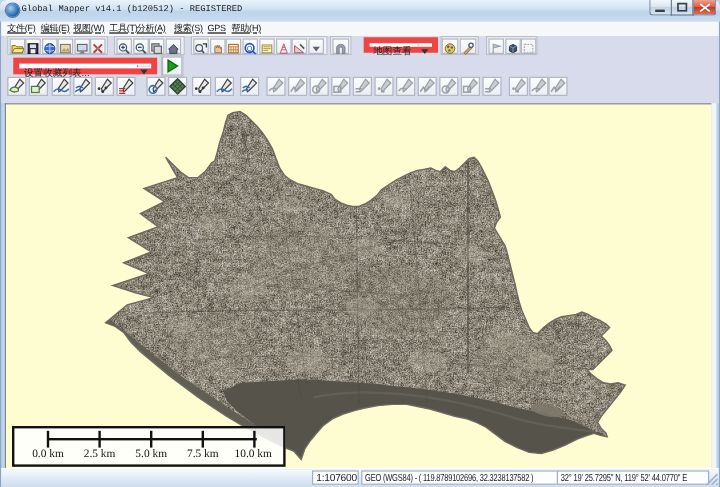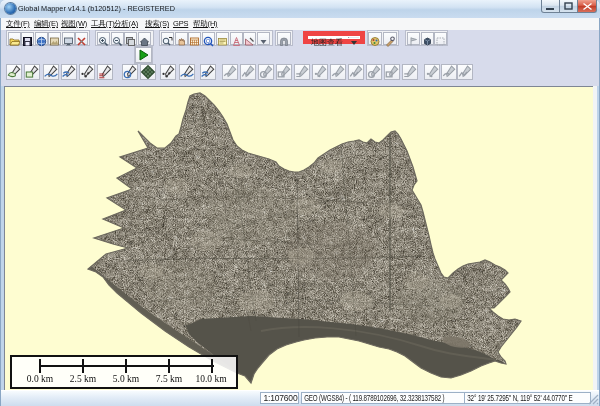--- a/index.html
+++ b/index.html
@@ -2,21 +2,21 @@
 <html><head><meta charset="utf-8"><style>
 html,body{margin:0;padding:0;}
 body{width:600px;height:406px;overflow:hidden;font-family:"Liberation Sans",sans-serif;position:relative;background:#bfd4ea;}
 .abs{position:absolute;}
 
 #win{position:absolute;inset:0;border-radius:5px 5px 0 0;background:#bfd4ea;box-shadow:inset 0 0 0 1px #8aa6c4;}
 #titlebar{position:absolute;left:0;top:0;right:0;height:18px;border-radius:5px 5px 0 0;
  background:linear-gradient(#eaf3fb 0%,#d3e3f3 40%,#bed4ea 55%,#cadcf0 100%);}
 #title-ico{position:absolute;left:5px;top:3px;width:11px;height:11px;border-radius:50%;
  background:radial-gradient(circle at 35% 35%,#9fd2f5,#2e6eb5 60%,#1a4a86);box-shadow:0 0 0 1px #58799c;}
-#title-txt{position:absolute;left:18px;top:4px;font-size:7.3px;color:#15191d;letter-spacing:0;}
+#title-txt{position:absolute;left:18px;top:4px;font-size:7.3px;color:#15191d;letter-spacing:0;font-family:Liberation Mono, monospace;}
 .wbtn{position:absolute;top:0px;height:13px;border:1px solid #6f8296;border-top:none;box-sizing:border-box;}
 #b-min{left:541px;width:19px;border-radius:0 0 0 3px;background:linear-gradient(#f4f8fb,#dbe6f0 45%,#c2d2e2 50%,#d6e3ef);}
 #b-max{left:559px;width:19px;background:linear-gradient(#f4f8fb,#dbe6f0 45%,#c2d2e2 50%,#d6e3ef);}
 #b-cls{left:577px;width:20px;border-radius:0 0 3px 0;background:linear-gradient(#f0a08e,#d9604b 45%,#c03a25 50%,#d9705c);}
 
 #menubar{position:absolute;left:1px;top:18px;width:598px;height:12px;background:#f6f7f8;font-size:7.5px;letter-spacing:-0.2px;color:#111;}
 #menubar span{position:absolute;top:1px;text-decoration:underline;}
 
 #dock{position:absolute;left:1px;top:30px;width:598px;height:56px;background:#d7dbeb;}
 .grp{position:absolute;background:#f1f2f5;border:1px solid #b9bdcc;box-sizing:border-box;}
@@ -162,20 +162,24 @@
 <div class="tbtn" style="left:406.0px;top:2px;width:13px;height:13px"><svg width="11" height="11" viewBox="0 0 11 11">
         <path d="M3,1.5 L3,9.5 M3,2 L8.5,3.5 L3,5" stroke="#9aa0a8" stroke-width="1" fill="#c3c8ce"></path>
       </svg></div>
 <div class="tbtn" style="left:419.5px;top:2px;width:13px;height:13px"><svg width="11" height="11" viewBox="0 0 11 11">
         <path d="M2.5,3.5 L5.5,2 L8.5,3.5 L8.5,7.5 L5.5,9 L2.5,7.5 Z" fill="#3d4f66" stroke="#1e2c3e" stroke-width="0.7"></path>
         <path d="M2.5,3.5 L5.5,5 L8.5,3.5 M5.5,5 L5.5,9" stroke="#9fb2c8" stroke-width="0.6" fill="none"></path>
       </svg></div>
 <div class="tbtn" style="left:433.0px;top:2px;width:13px;height:13px"><svg width="11" height="11" viewBox="0 0 11 11">
         <rect x="2" y="2" width="7" height="7" fill="none" stroke="#a8adb5" stroke-width="1" stroke-dasharray="1.5,1"></rect>
       </svg></div>
+<div class="combo" style="left:10px;top:18px;width:120px;height:14px">
+      <span style="position:absolute;left:4px;top:2px;font-size:8px">设置收藏列表...</span>
+      <span class="arr"></span>
+    </div>
 <div class="grp" style="left:133px;top:16px;width:19px;height:18px"></div>
 <div class="tbtn" style="left:134px;top:17px;width:17px;height:16px"><svg width="15" height="14" viewBox="0 0 15 14">
         <path d="M4,2 L12,7 L4,12 Z" fill="#18a018" stroke="#0c600c"></path>
       </svg></div>
 <div class="tbtn" style="left:5px;top:34px;width:16px;height:16px"><svg width="14" height="14" viewBox="0 0 11 11">
         <path d="M7.5,0.8 L10,3.3 L5,8.3 L4,9 L3.6,7 Z" fill="#e8e8ea" stroke="#444" stroke-width="0.8"></path>
         <path d="M1,8 Q2,5.5 4.5,6 Q7,6.5 6.5,8.5 Q4,10 1,8 Z" fill="#dfeccc" stroke="#4a7a3a" stroke-width="0.8"></path>
       </svg></div>
 <div class="tbtn" style="left:23px;top:34px;width:16px;height:16px"><svg width="14" height="14" viewBox="0 0 11 11">
         <path d="M7.5,0.8 L10,3.3 L5,8.3 L4,9 L3.6,7 Z" fill="#e8e8ea" stroke="#444" stroke-width="0.8"></path>

